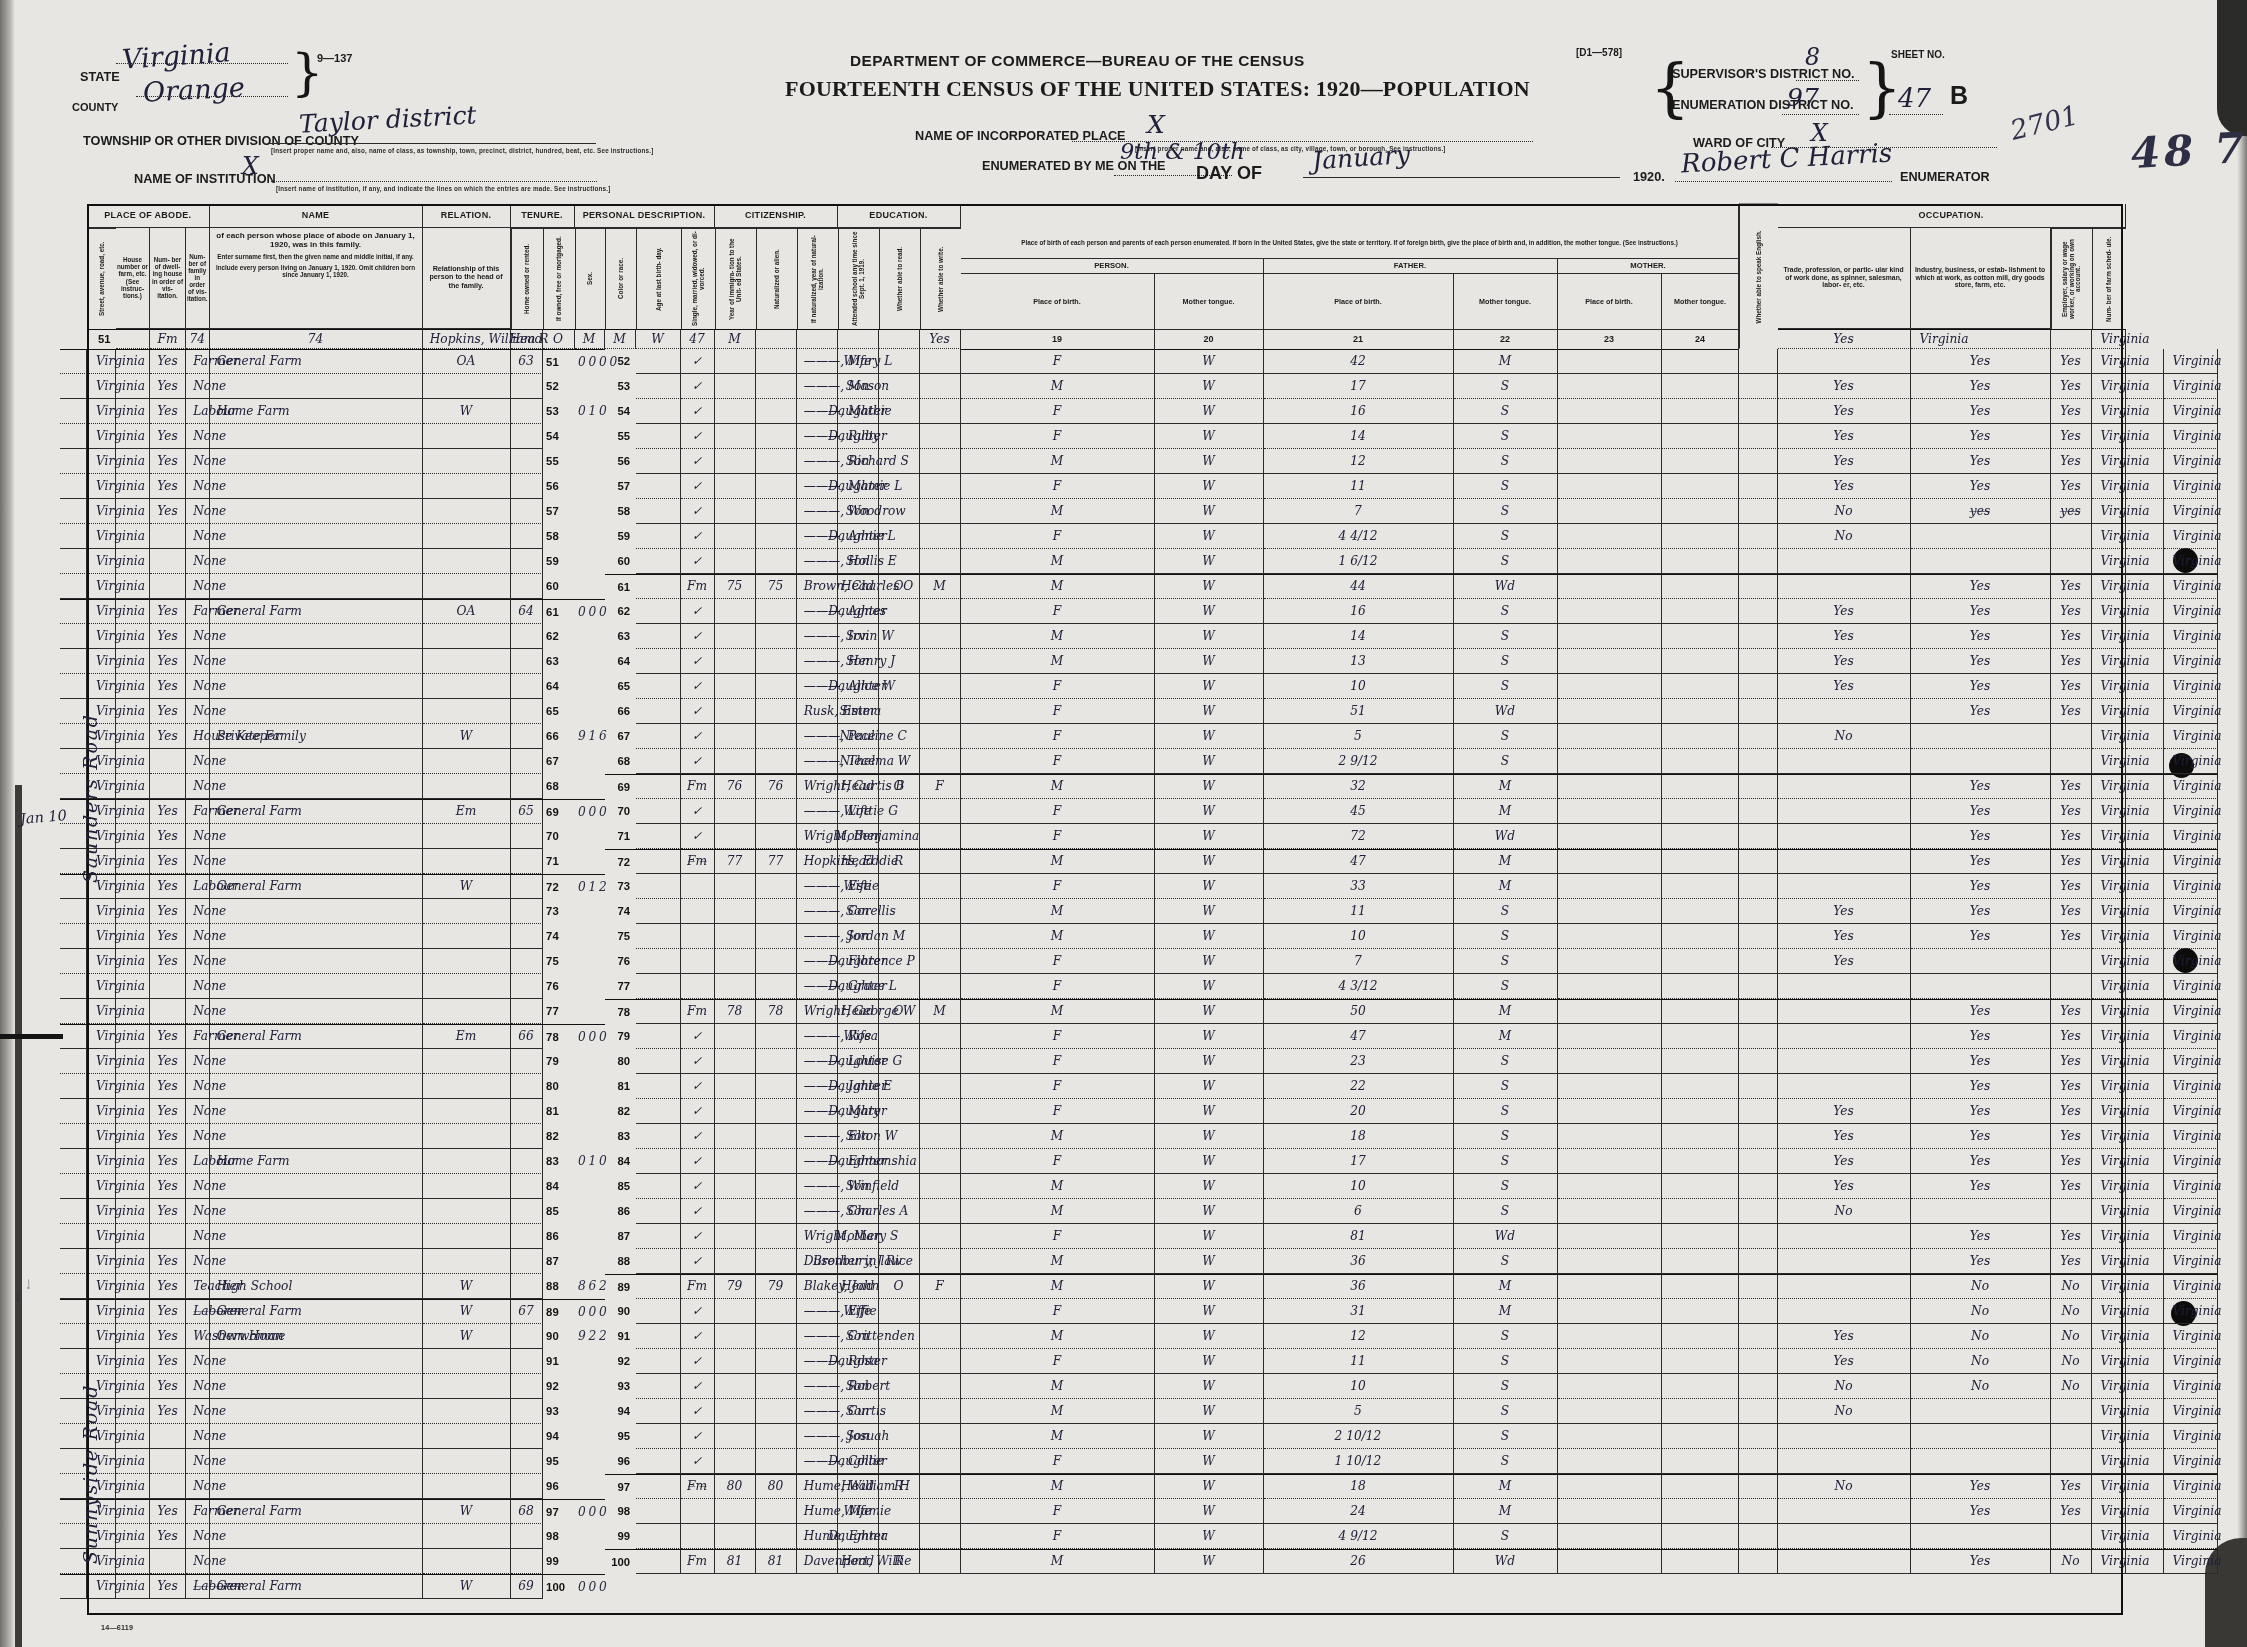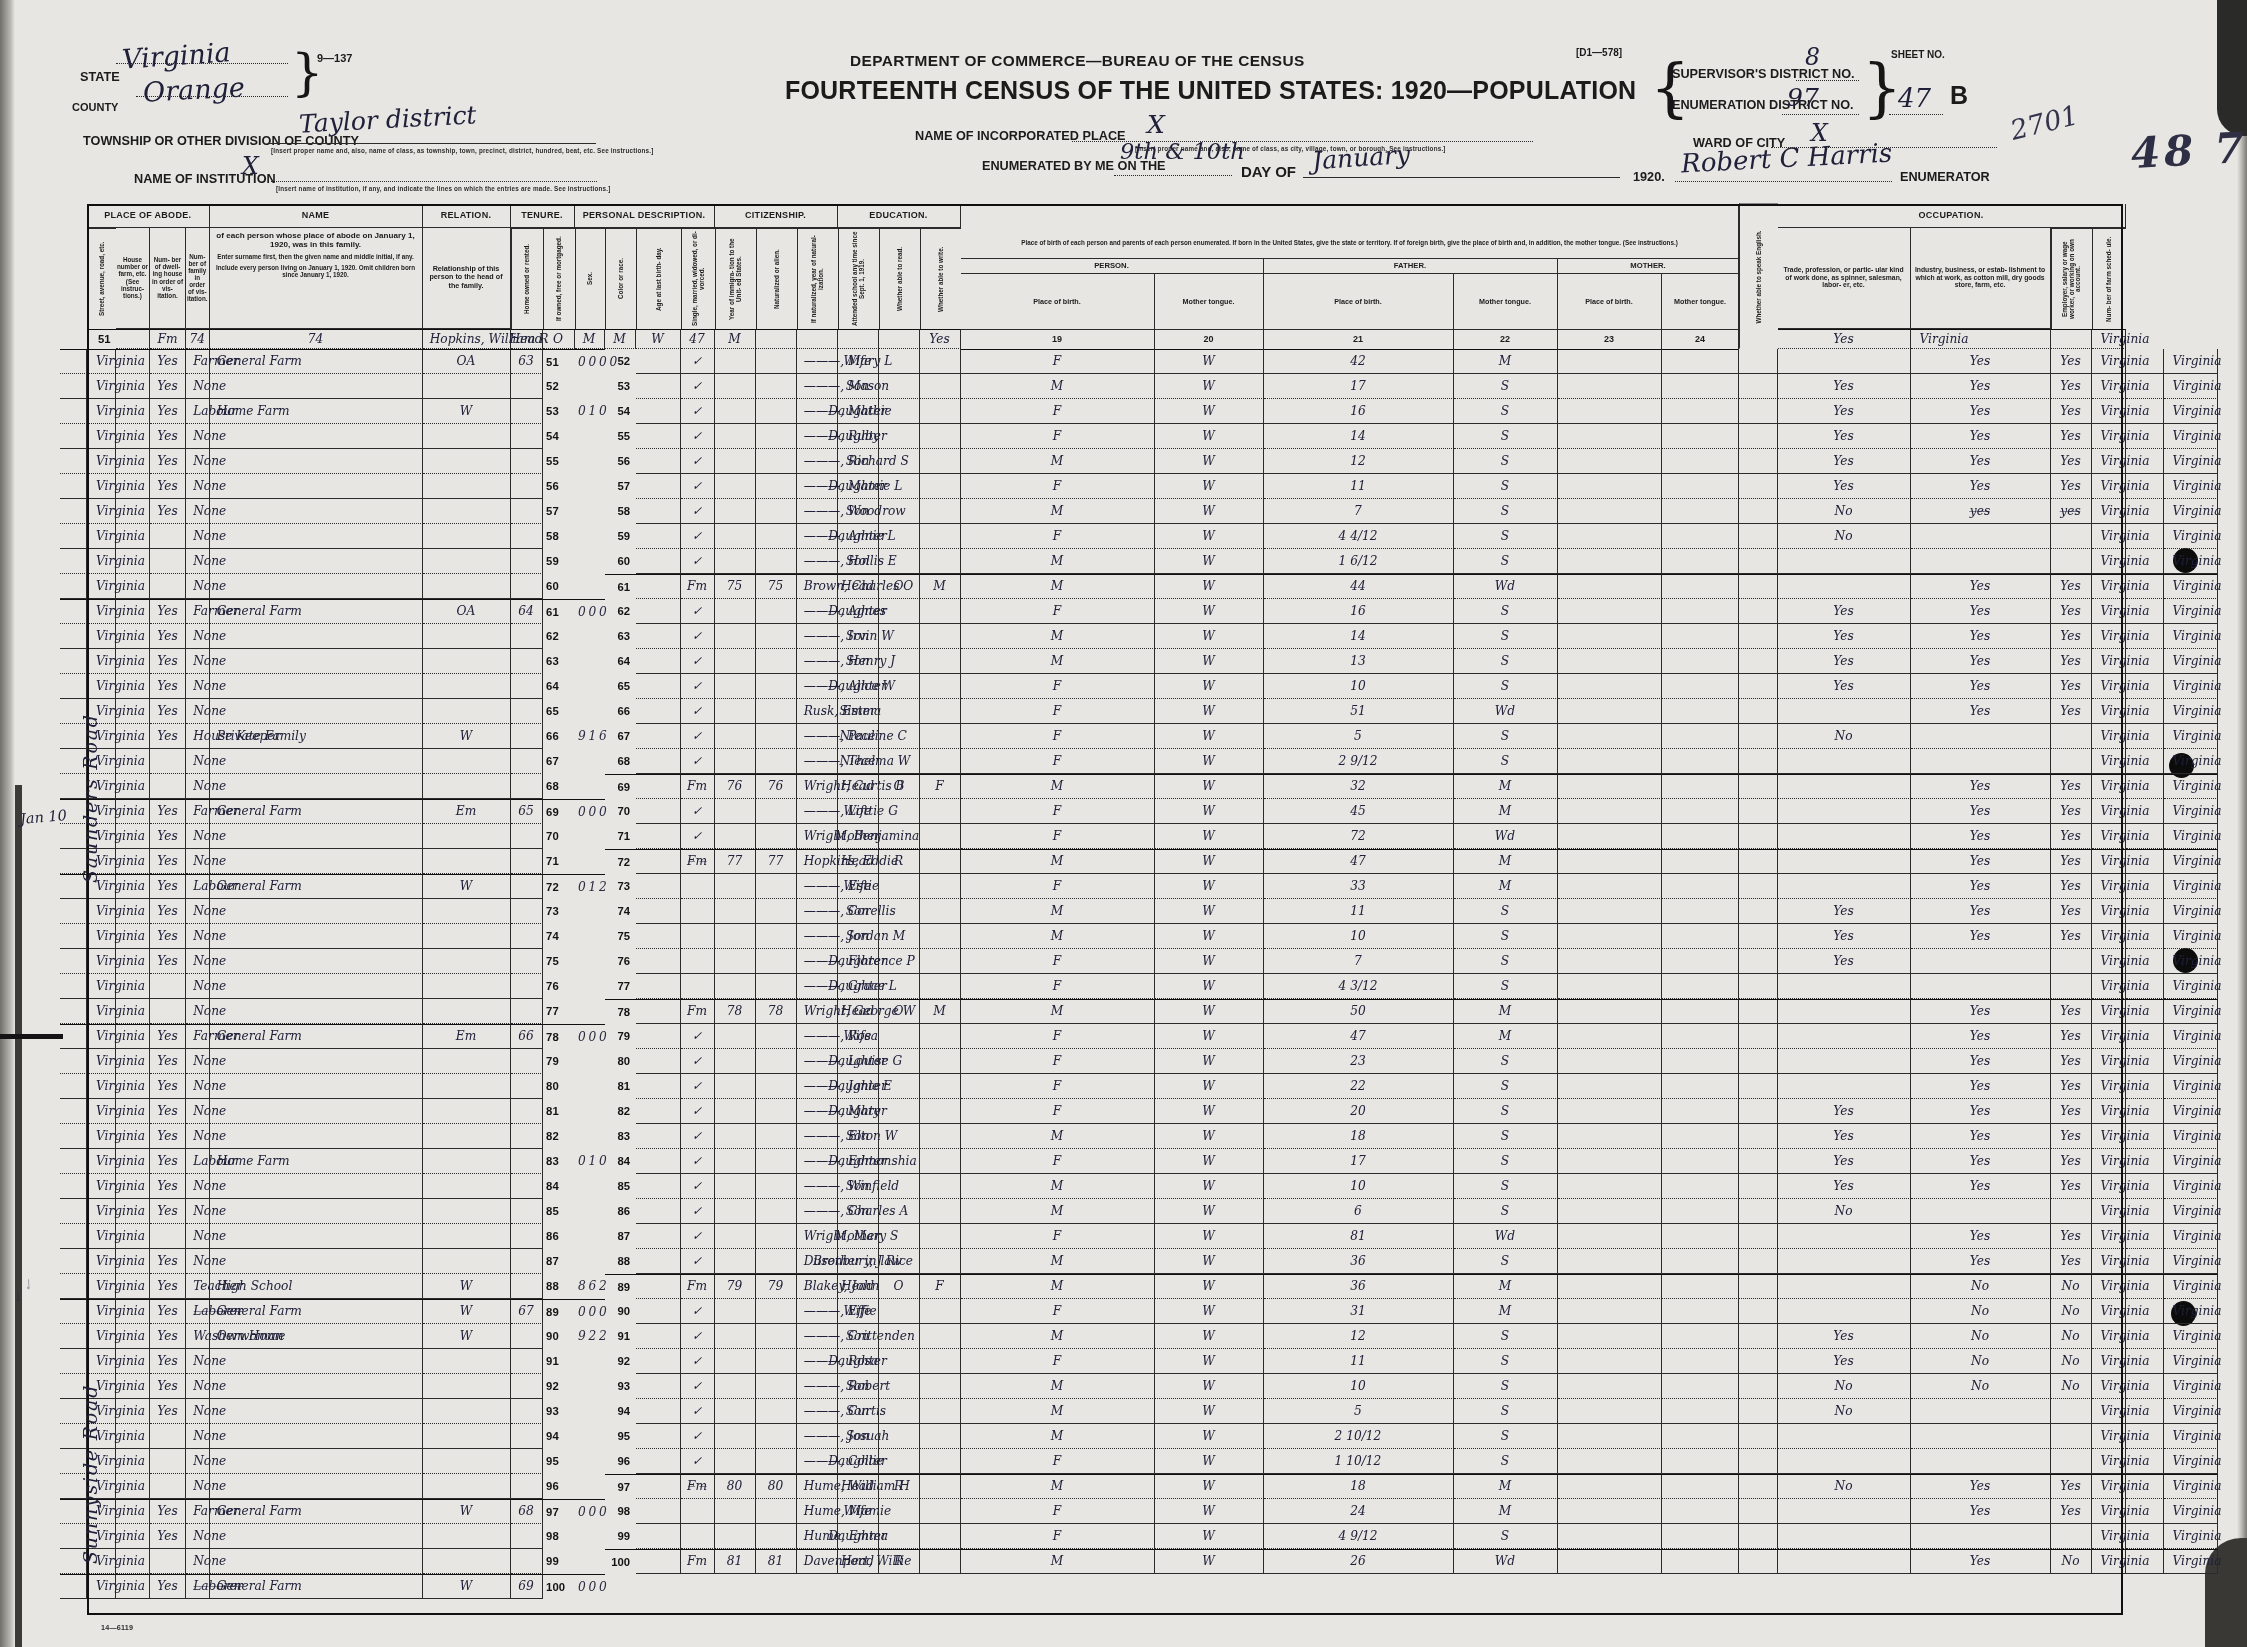--- a/index.html
+++ b/index.html
@@ -75,41 +75,41 @@
 <div class="lbl" style="left:80px;top:70px;font-size:12.7px;">STATE</div>
 <div class="hw hwp" style="left:122px;top:40px;font-size:27px;transform:rotate(-4deg);">Virginia</div>
 <div class="dots" style="left:116px;top:63px;width:172px;"></div>
 <div class="brace" style="left:291px;top:43px;font-size:51px;">}</div>
 
 <div class="lbl" style="left:72px;top:101px;font-size:11px;">COUNTY</div>
 <div class="hw hwp" style="left:143px;top:74px;font-size:27px;transform:rotate(-3deg);">Orange</div>
 <div class="dots" style="left:136px;top:96px;width:152px;"></div>
 
 <div class="lbl" style="left:850px;top:52px;font-size:15.4px;letter-spacing:0.4px;">DEPARTMENT OF COMMERCE—BUREAU OF THE CENSUS</div>
-<div class="lbl" style="left:785px;top:76px;font-size:25px;letter-spacing:0.2px;">FOURTEENTH CENSUS OF THE UNITED STATES: 1920—POPULATION</div>
+<div class="lbl" style="left:785px;top:76px;font-size:22px;letter-spacing:0.2px;font-family:Liberation Serif, serif;">FOURTEENTH CENSUS OF THE UNITED STATES: 1920—POPULATION</div>
 
 <div class="lbl" style="left:83px;top:134px;font-size:12.7px;">TOWNSHIP OR OTHER DIVISION OF COUNTY</div>
 <div class="hw hwp" style="left:299px;top:105px;font-size:25px;transform:rotate(-3deg);">Taylor district</div>
 <div class="sold" style="left:270px;top:143px;width:326px;"></div>
 <div class="tiny" style="left:271px;top:147px;">[Insert proper name and, also, name of class, as township, town, precinct, district, hundred, beat, etc.  See instructions.]</div>
 
 <div class="lbl" style="left:134px;top:172px;font-size:12.7px;">NAME OF INSTITUTION</div>
 <div class="hw hwp" style="left:242px;top:152px;font-size:23.5px;">X</div>
 <div class="dots" style="left:271px;top:181px;width:326px;"></div>
 <div class="tiny" style="left:276px;top:185px;">[Insert name of institution, if any, and indicate the lines on which the entries are made.  See instructions.]</div>
 
 <div class="lbl" style="left:915px;top:129px;font-size:12.7px;">NAME OF INCORPORATED PLACE</div>
 <div class="hw hwp" style="left:1147px;top:110px;font-size:25px;">X</div>
 <div class="dots" style="left:1072px;top:141px;width:461px;"></div>
 <div class="tiny" style="left:1135px;top:145px;">[Insert proper name and, also, name of class, as city, village, town, or borough.  See instructions.]</div>
 
 <div class="lbl" style="left:982px;top:159px;font-size:12.7px;">ENUMERATED BY ME ON THE</div>
 <div class="hw hwp" style="left:1120px;top:138px;font-size:22.6px;">9th &amp; 10th</div>
 <div class="dots" style="left:1114px;top:175px;width:118px;"></div>
-<div class="lbl" style="left:1241px;top:163px;font-size:15px;">DAY OF</div>
+<div class="lbl" style="left:1196px;top:163px;font-size:18px;">DAY OF</div>
 <div class="hw hwp" style="left:1312px;top:143px;font-size:25px;transform:rotate(-4deg);">January</div>
 <div class="sold" style="left:1303px;top:177px;width:317px;"></div>
 <div class="lbl" style="left:1633px;top:170px;font-size:12.7px;">1920.</div>
 <div class="hw hwp" style="left:1681px;top:143px;font-size:26px;transform:rotate(-3deg);">Robert C Harris</div>
 <div class="dots" style="left:1675px;top:181px;width:217px;"></div>
 <div class="lbl" style="left:1900px;top:170px;font-size:12.7px;">ENUMERATOR</div>
 
 <div class="lbl" style="left:1693px;top:136px;font-size:12.7px;">WARD OF CITY</div>
 <div class="hw hwp" style="left:1811px;top:119px;font-size:23.5px;">X</div>
 <div class="dots" style="left:1771px;top:147px;width:226px;"></div>

